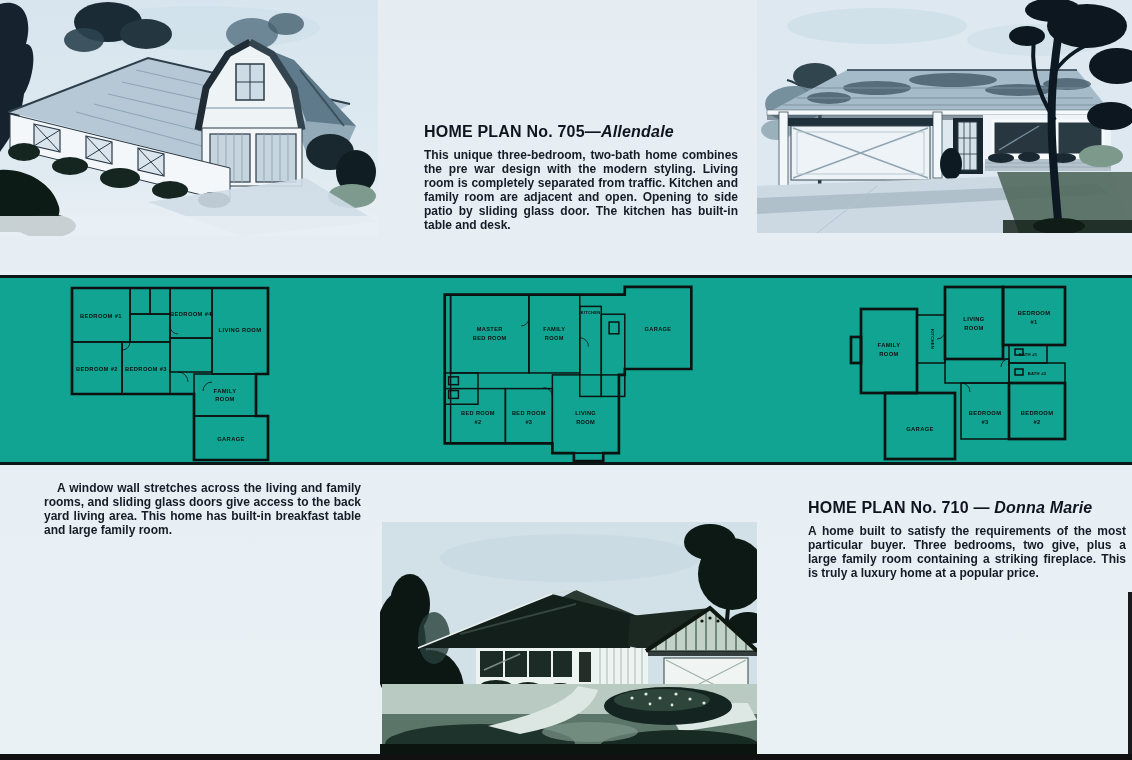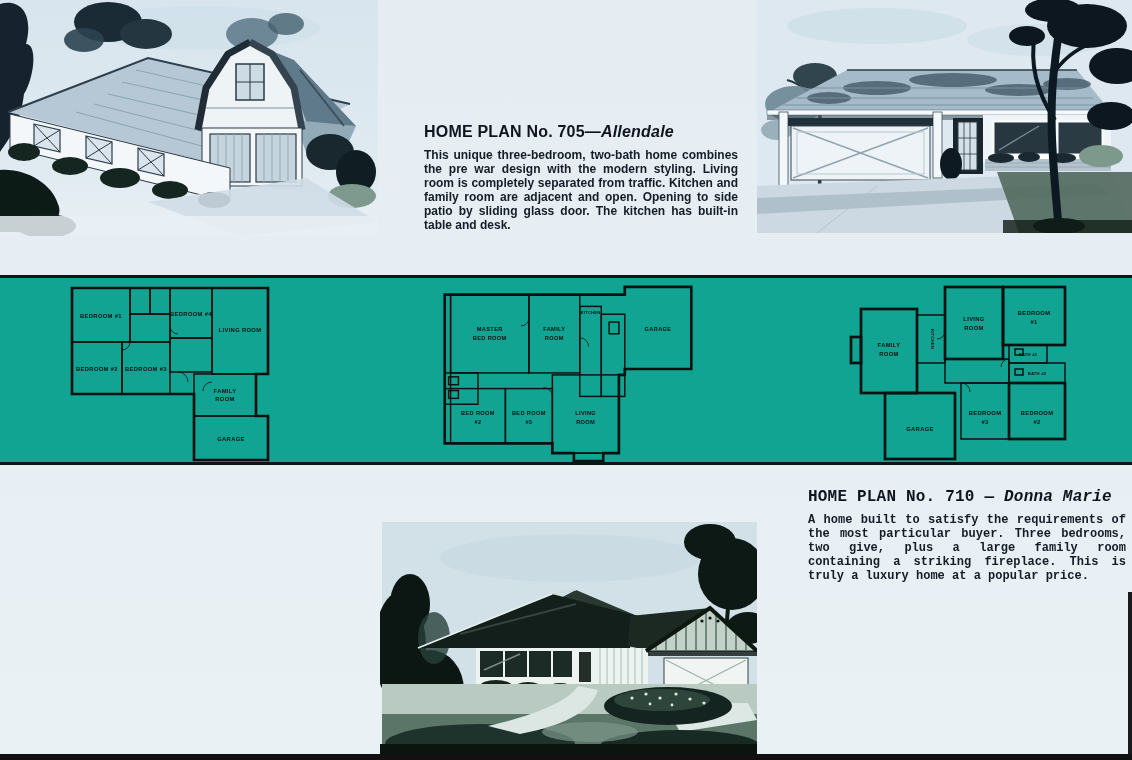--- a/index.html
+++ b/index.html
@@ -23,21 +23,21 @@
     letter-spacing:.2px;color:#10141f;white-space:nowrap;
   }
   .txt h2 em{font-style:italic;}
   .txt p{
     margin:0;font-size:12px;line-height:14px;font-weight:bold;
     text-align:justify;color:#141d27;
   }
   .txt p.indent{text-indent:13px;}
   .txt-allendale{left:424px;top:123px;width:314px;}
   .txt-windsor{left:44px;top:481px;width:317px;}
-  .txt-donna{left:808px;top:488px;width:318px;font-family:Liberation Mono, monospace;}
+  .txt-donna{left:808px;top:499px;width:318px;}
   .band{
     position:absolute;left:0;top:275px;width:1132px;height:190px;box-sizing:border-box;
     background:var(--band-teal);
     border-top:3px solid #0a1714;border-bottom:3px solid #0a1714;
   }
   .plan{position:absolute;overflow:visible;}
   .plan-a{left:70px;top:4px;width:200px;height:178px;}
   .plan-b{left:440px;top:1px;width:258px;height:182px;}
   .plan-c{left:849px;top:3px;width:232px;height:178px;}
   .plan .w rect,.plan .w path{fill:none;stroke:#0c1210;stroke-width:1.5;}
@@ -344,20 +344,21 @@
       <text x="188" y="94" class="tiny">BATH #2</text>
       <text x="136" y="134">BEDROOM</text>
       <text x="136" y="143">#3</text>
       <text x="188" y="134">BEDROOM</text>
       <text x="188" y="143">#2</text>
       <text x="71" y="150">GARAGE</text>
     </svg>
   </div>
 
   <section class="txt txt-windsor">
+    <p class="indent">A window wall stretches across the living and family rooms, and sliding glass doors give access to the back yard living area. This home has built-in breakfast table and large family room.</p>
   </section>
 
   <svg class="ill ill-bc" viewBox="0 0 377 238">
     <rect x="2" y="4" width="375" height="230" fill="#d2e0e8"></rect>
     <ellipse cx="190" cy="40" rx="130" ry="24" fill="#c6d8e2" opacity="0.7"></ellipse>
     <g fill="#0d1914">
       <ellipse cx="352" cy="56" rx="34" ry="36"></ellipse>
         <ellipse cx="330" cy="24" rx="26" ry="18"></ellipse>
       <ellipse cx="368" cy="110" rx="22" ry="16"></ellipse>
       <path d="M344,130 C348,96 352,64 344,30" stroke="#0d1914" stroke-width="4" fill="none"></path>

